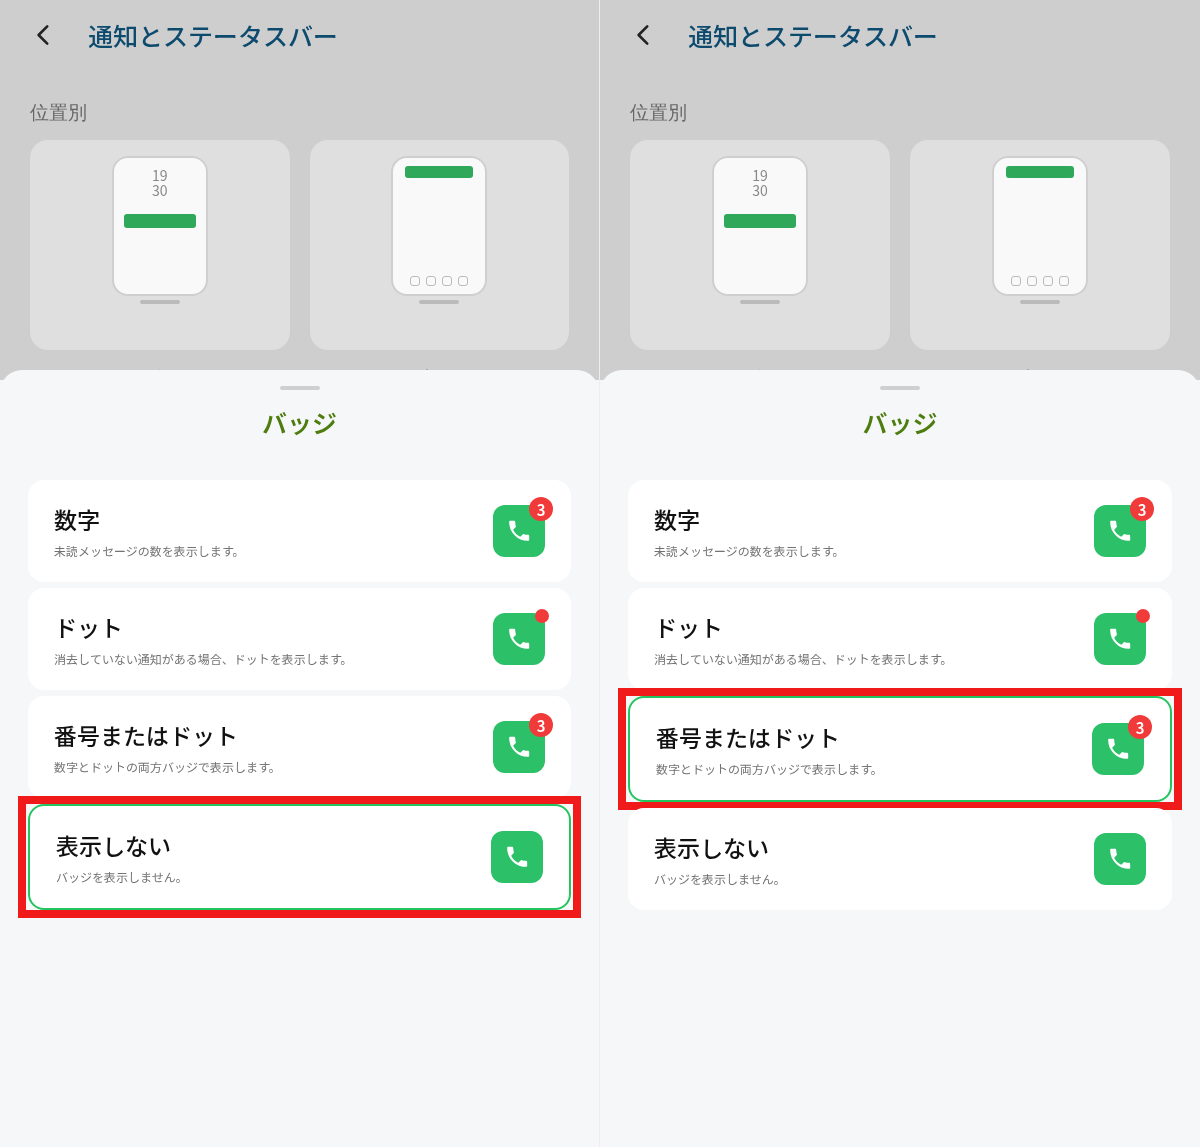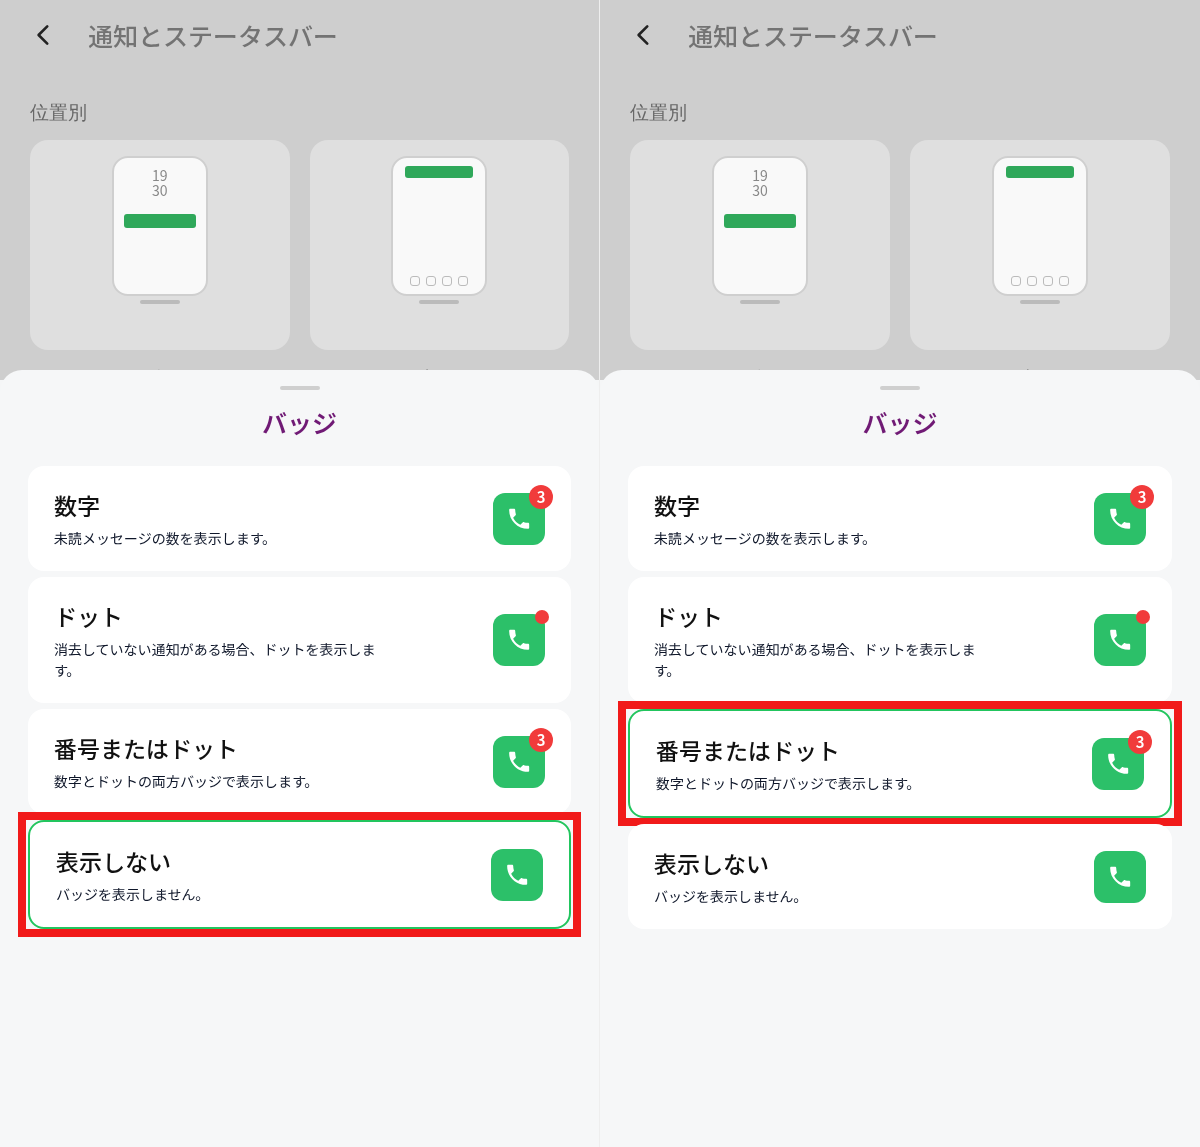--- a/index.html
+++ b/index.html
@@ -33,21 +33,21 @@
     align-items: center;
     padding: 0 30px;
   }
   .back-arrow {
     width: 28px; height: 28px;
     display:flex; align-items:center; justify-content:center;
   }
   .header-title {
     font-size: 25px;
     font-weight: 500;
-    color: #737373;
+    color: #0c4a6e;
     margin-left: 30px;
   }
   .section-label {
     position: absolute;
     top: 100px;
     left: 30px;
     font-size: 19px;
     color: #666;
     font-family: Liberation Mono, monospace;
   }
@@ -104,22 +104,22 @@
   .drag-handle {
     width: 40px; height: 4px;
     background: #cfcfcf;
     border-radius: 2px;
     margin: 6px auto 14px auto;
   }
   .sheet-title {
     text-align: center;
     font-size: 25px;
     font-weight: 600;
-    color: #701a75;
-    margin-bottom: 26px;
+    color: #4d7c0f;
+    margin-bottom: 40px;
   }
   .options {
     padding: 0 28px 0 28px;
     display: flex;
     flex-direction: column;
     gap: 6px;
   }
   .option-outer { position:relative; }
   .red-frame {
     position:absolute;
@@ -140,22 +140,22 @@
     border: 2.5px solid #22c55e;
   }
   .opt-text { max-width: 340px;}
   .opt-title {
     font-size: 23px;
     font-weight: 500;
     color: #111;
     margin-bottom: 6px;
   }
   .opt-sub {
-    font-size: 14px;
-    color: #0f172a;
+    font-size: 12px;
+    color: #737373;
     line-height: 1.5;
   }
   .icon-box {
     width: 52px; height: 52px;
     background: #2cc069;
     border-radius: 12px;
     position: relative;
     display:flex; align-items:center; justify-content:center;
     flex-shrink: 0;
   }

